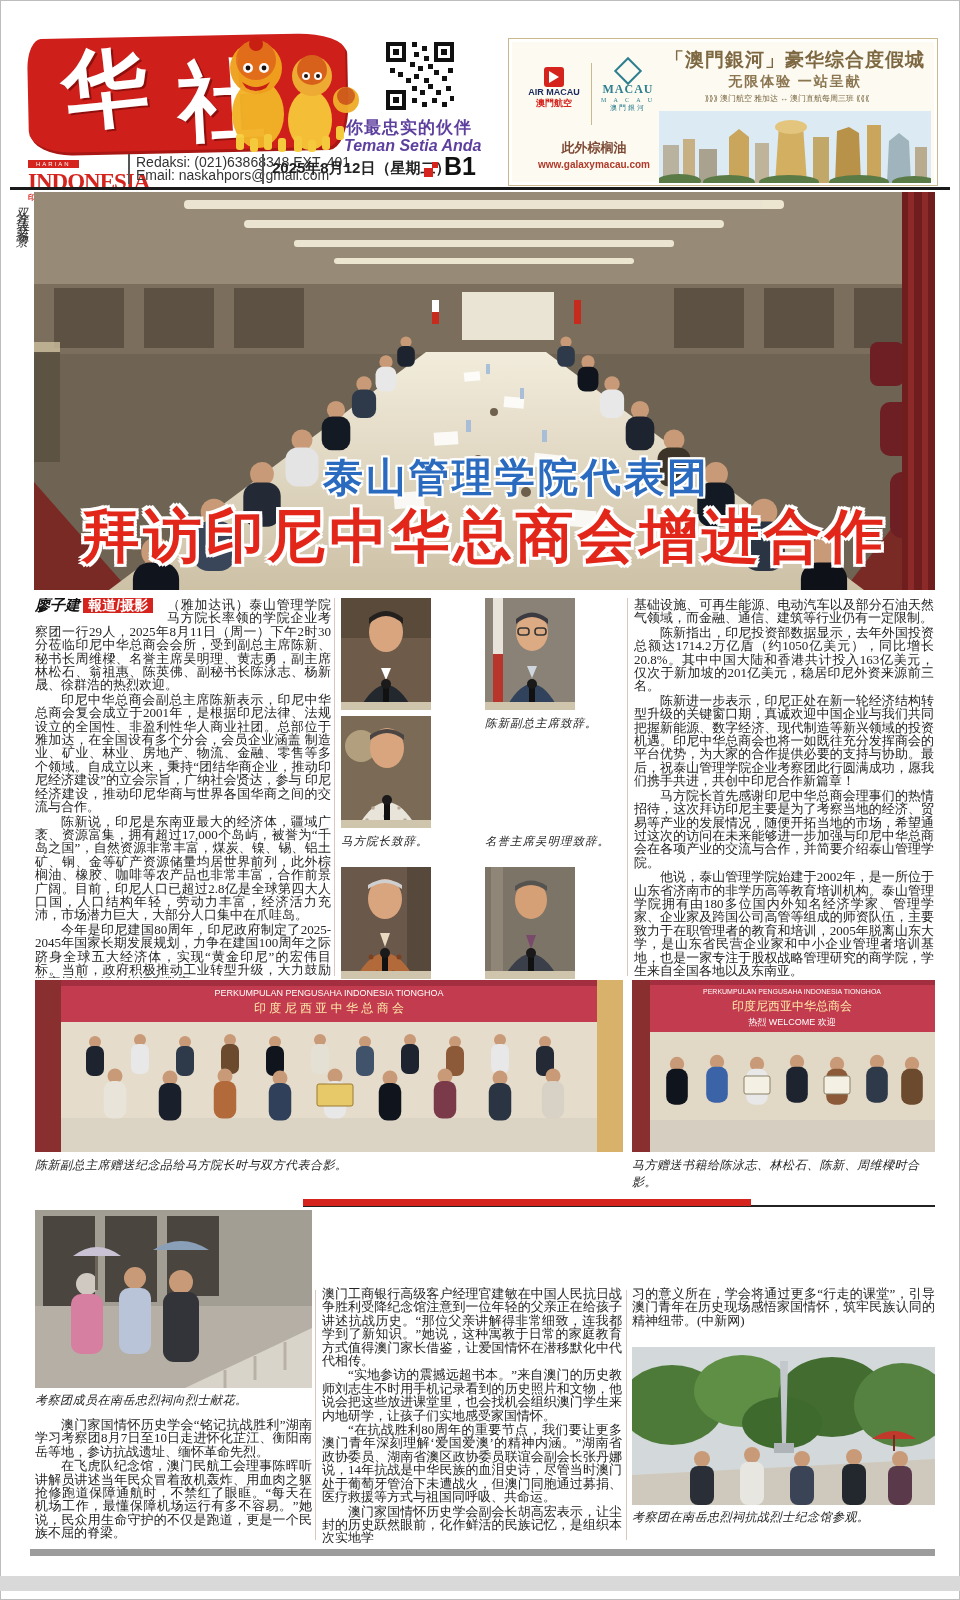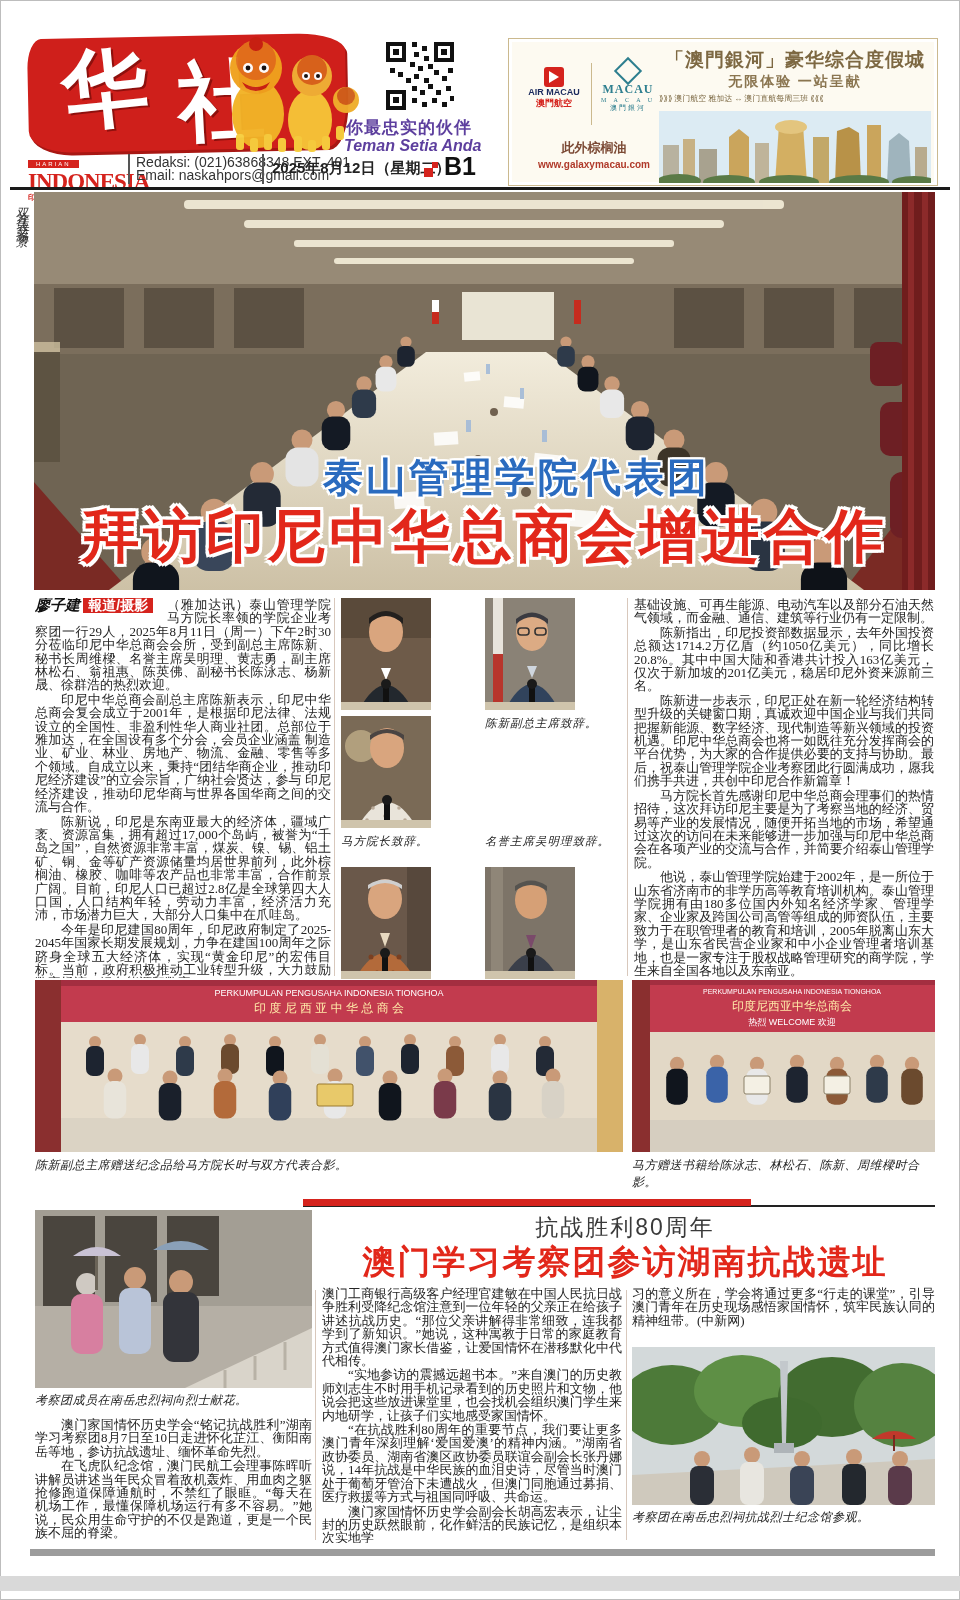--- a/index.html
+++ b/index.html
@@ -37,21 +37,21 @@
   .b1{left:444px;top:152px;font-size:25px;font-weight:900;color:#111;
       font-family:"Liberation Sans",sans-serif;}
   .hdr-rule{left:10px;top:187px;width:940px;height:3px;background:#1a1a1a;}
   
   .ad{left:508px;top:38px;width:428px;height:146px;background:#fdfaf1;
       border:1px solid #cbb98e;box-shadow:0 0 0 3px #fff inset;overflow:hidden;}
   .ad-title{left:150px;top:8px;width:272px;text-align:center;font-size:19px;font-weight:bold;
             color:#7d6842;letter-spacing:1px;}
   .ad-sub{left:150px;top:34px;width:272px;text-align:center;font-size:14px;font-weight:bold;
           color:#8a7550;letter-spacing:2px;}
-  .ad-route{left:150px;top:54px;width:272px;font-size:8px;color:#7d6a45;}
+  .ad-route{left:142px;top:54px;width:272px;text-align:center;font-size:8px;color:#7d6a45;}
   .ad-air{left:14px;top:28px;width:62px;text-align:center;}
   .ad-air .sq{width:20px;height:20px;margin:0 auto;background:#d5231d;position:relative;border-radius:3px;}
   .ad-air .sq:after{content:"";position:absolute;left:5px;top:4px;border-left:10px solid #fff;
        border-top:6px solid transparent;border-bottom:6px solid transparent;}
   .ad-air .t1{font-size:9px;font-weight:bold;color:#1b2a5e;font-family:"Liberation Sans",sans-serif;}
   .ad-air .t2{font-size:9px;color:#d5231d;font-weight:bold;}
   .ad-vdiv{left:82px;top:24px;width:1px;height:62px;background:#cbb98e;}
   .ad-gal{left:90px;top:22px;width:58px;text-align:center;color:#2e7f8f;}
   .ad-gal .dia{width:16px;height:16px;margin:0 auto 1px;border:2px solid #2e7f8f;transform:rotate(45deg);}
   .ad-gal .g1{font-size:12px;letter-spacing:1px;font-weight:bold;}
@@ -566,22 +566,20 @@
       </g>
       <rect x="112" y="96" width="26" height="18" rx="2" fill="#f4f0e4" stroke="#8a8068"></rect>
       <rect x="192" y="96" width="26" height="18" rx="2" fill="#f4f0e4" stroke="#8a8068"></rect>
     </svg>
   </div>
   <div class="abs gcap gcap1">陈新副总主席赠送纪念品给马方院长时与双方代表合影。</div>
   <div class="abs gcap gcap2">马方赠送书籍给陈泳志、林松石、陈新、周维樑时合影。</div>
 
   <div class="abs brule-ln"></div>
   <div class="abs brule-red"></div>
-  <div class="abs bkicker">抗战胜利80周年</div>
-  <div class="abs bheadline">澳门学习考察团参访湖南抗战遗址</div>
 
   <div class="abs bphoto1">
     <svg width="277" height="178" viewBox="0 0 277 178">
       <rect width="277" height="178" fill="#a39e94"></rect>
       <g fill="#4a453e">
         <rect x="8" y="6" width="52" height="90"></rect>
           <rect x="70" y="6" width="52" height="86"></rect>
           <rect x="132" y="6" width="52" height="80"></rect>
       </g>
       <rect x="0" y="96" width="277" height="82" fill="#b5afa5"></rect>

